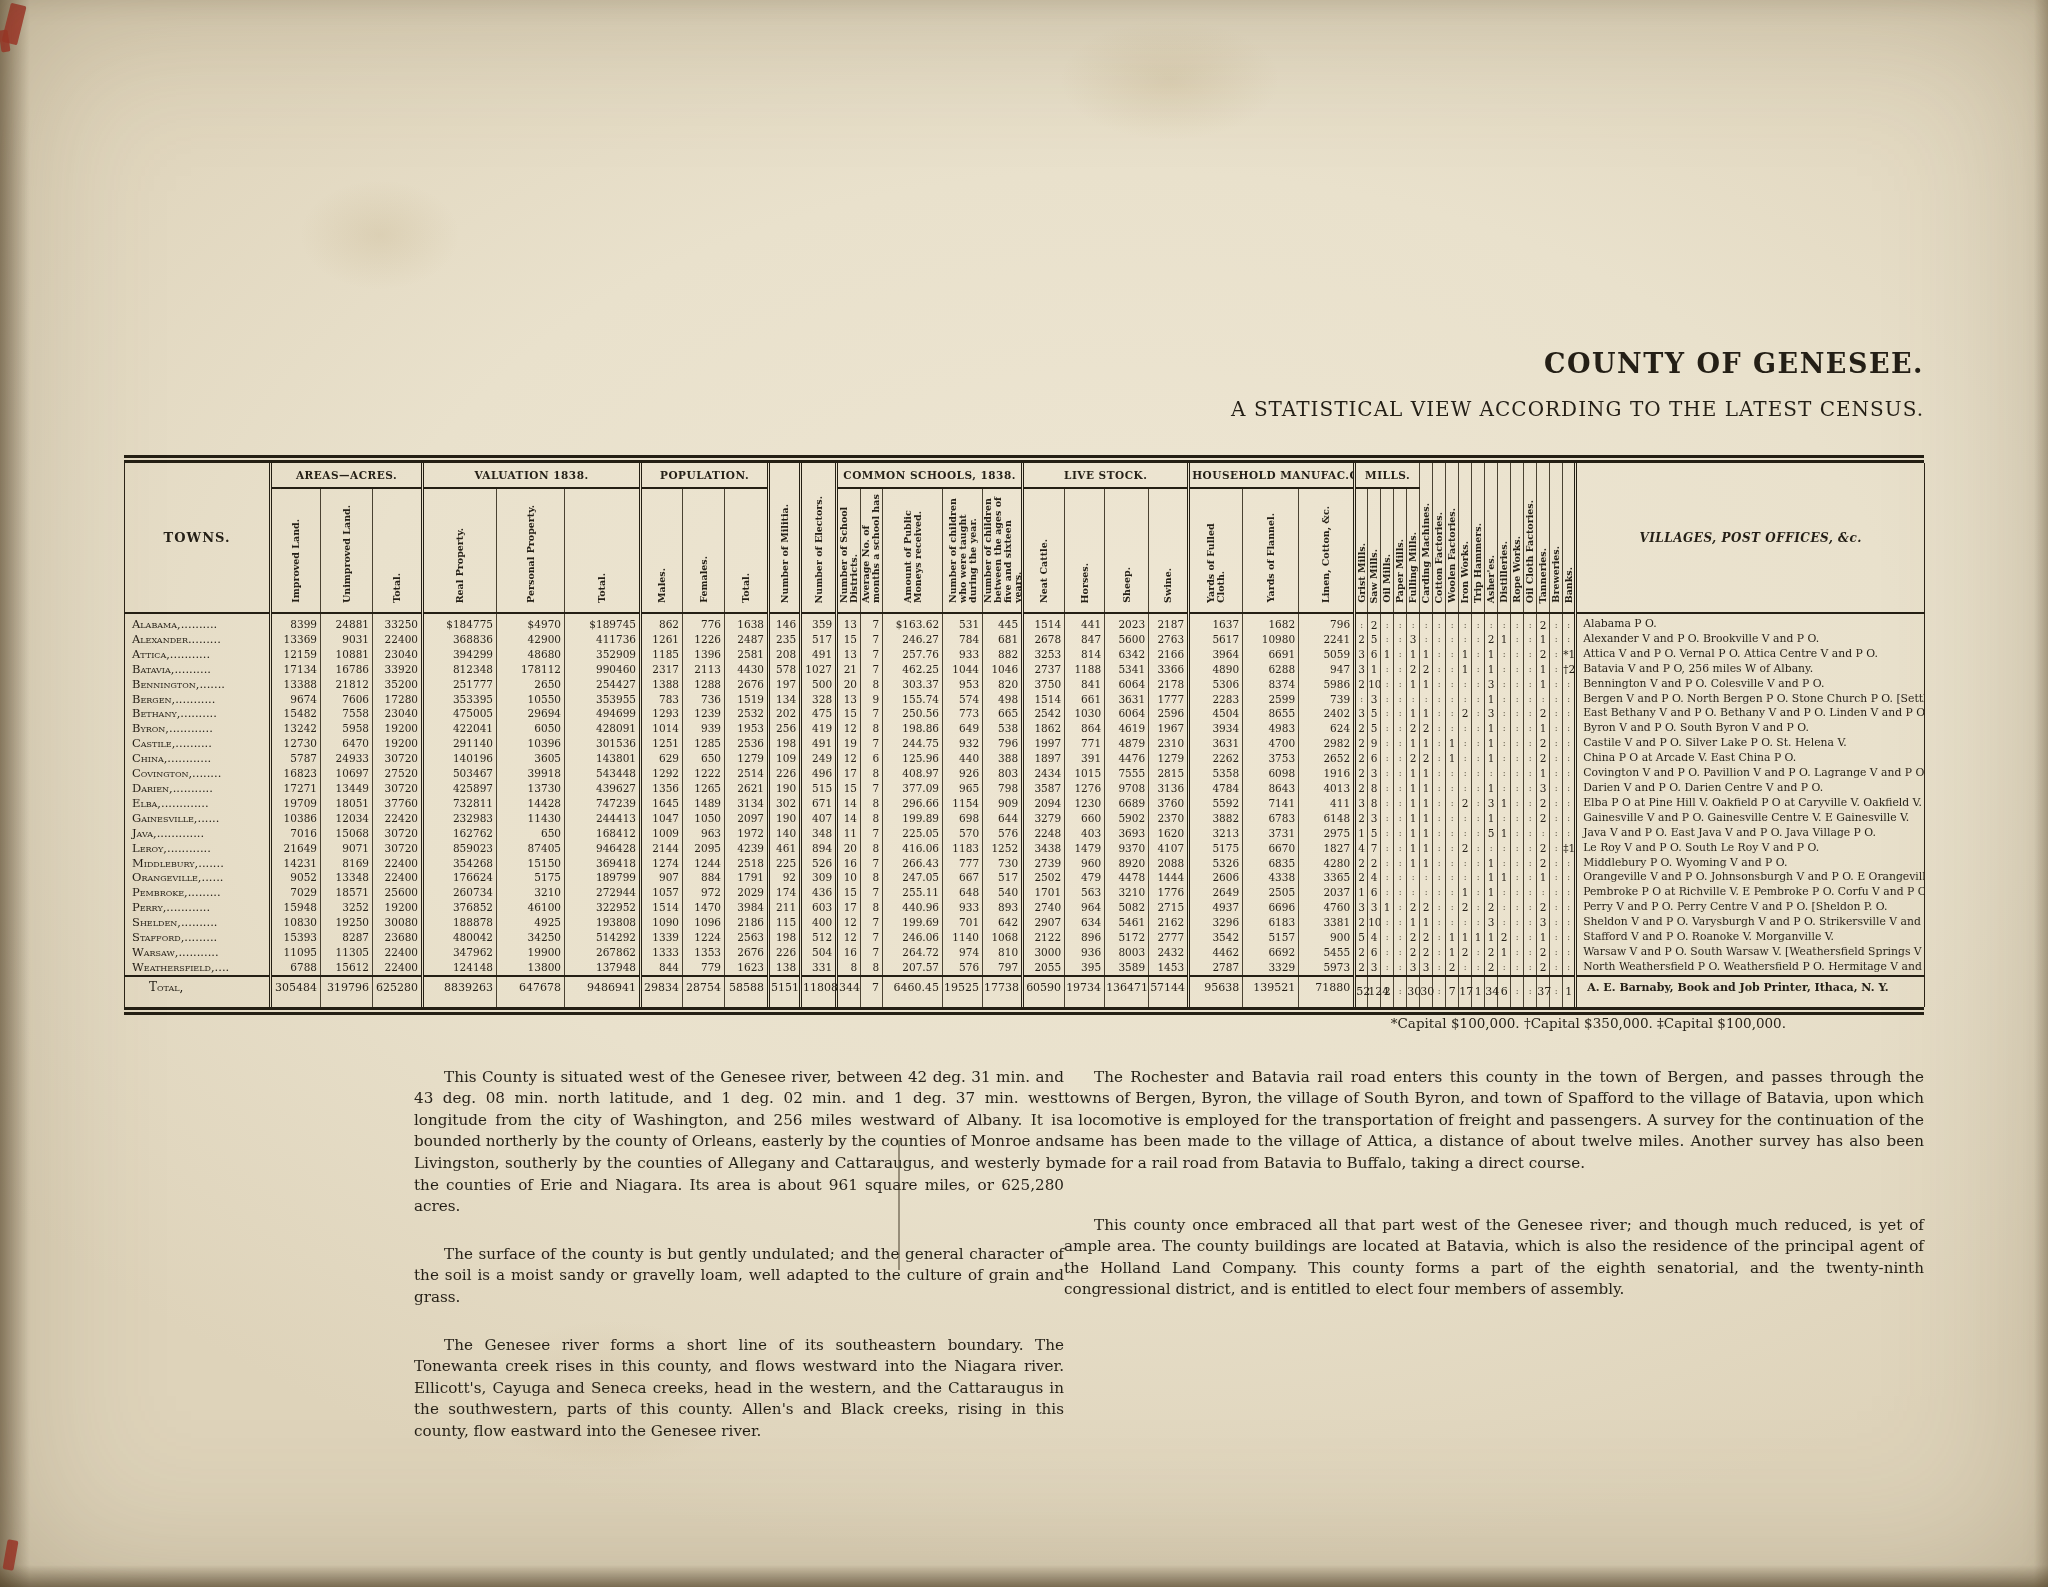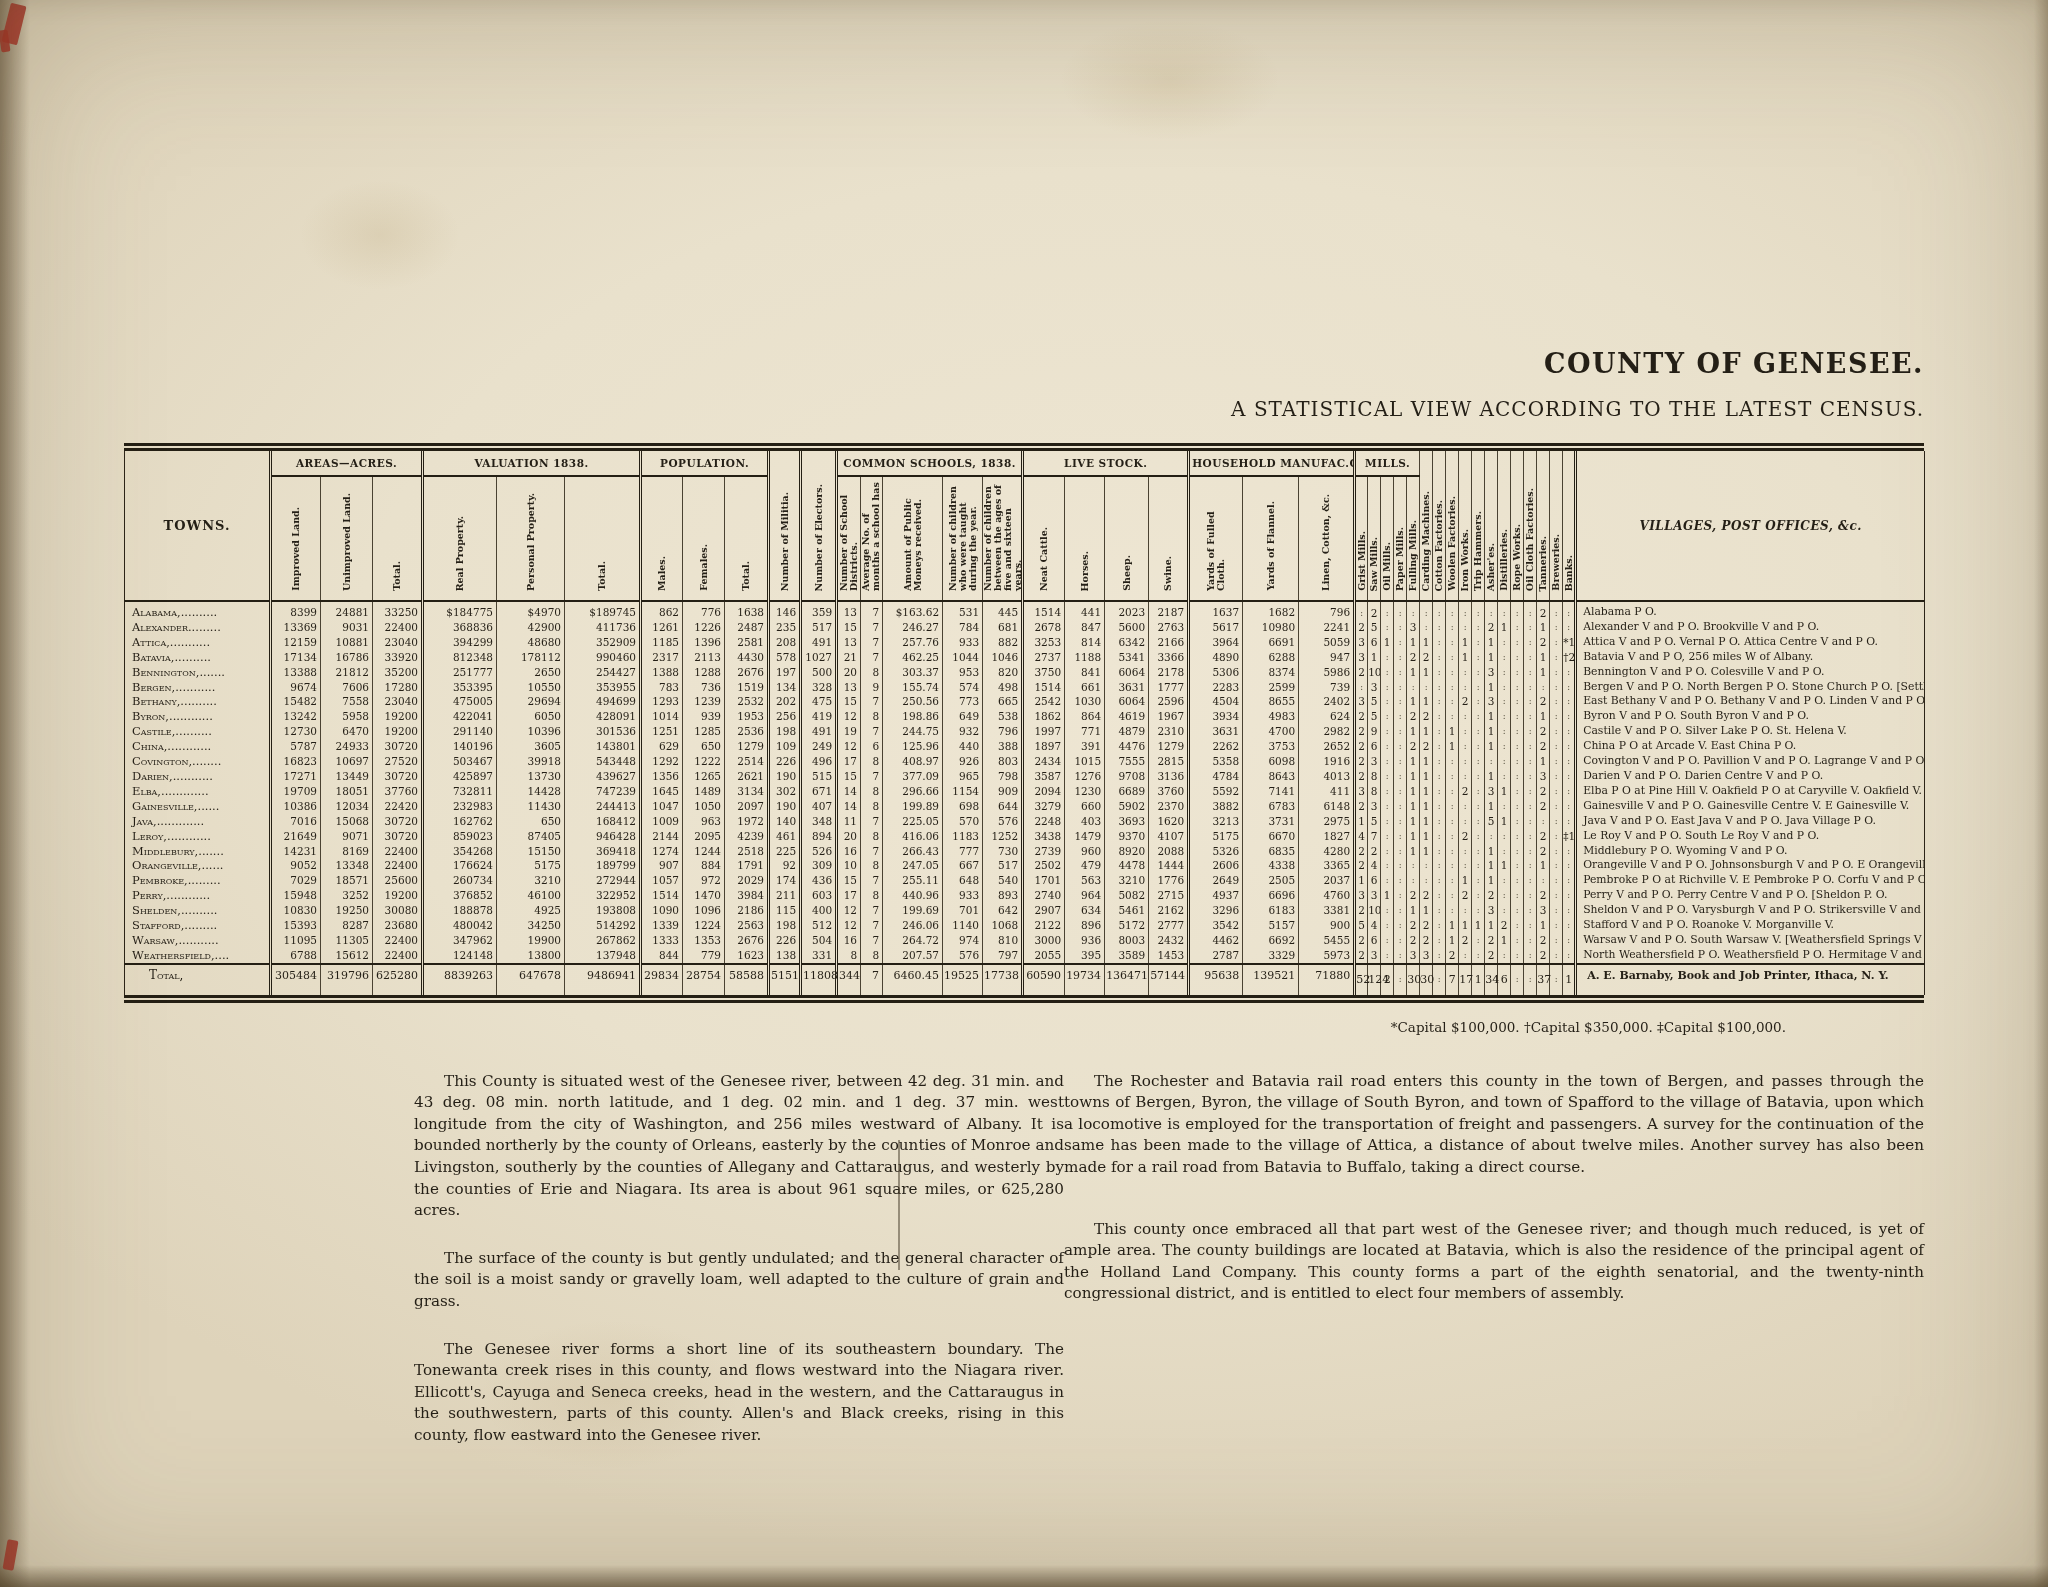--- a/index.html
+++ b/index.html
@@ -22,21 +22,21 @@
   .stain.s3{left:480px;top:1320px;width:260px;height:150px;
     background:radial-gradient(closest-side, rgba(150,118,60,.10), rgba(150,118,60,0));}
   .scan-mark{position:absolute;background:#a93127;opacity:.85;border-radius:2px;}
   .scan-mark.m1{left:6px;top:4px;width:16px;height:40px;transform:rotate(14deg);}
   .scan-mark.m2{left:0px;top:30px;width:9px;height:22px;transform:rotate(-8deg);}
   .scan-mark.m3{left:5px;top:1540px;width:11px;height:30px;transform:rotate(10deg);}
 
   .content{position:absolute;left:124px;top:0;width:1800px;}
   .title-block{padding-top:348px;text-align:right;}
   .doc-title{font-size:27px;font-weight:700;letter-spacing:1.5px;margin:0 0 18px 0;}
-  .doc-subtitle{font-size:20px;font-weight:500;letter-spacing:1px;margin:0 0 22px 0;}
+  .doc-subtitle{font-size:20px;font-weight:500;letter-spacing:1px;margin:0 0 34px 0;}
 
   .table-wrap{border-top:8px double #241f14;border-bottom:8px double #241f14;}
   table.stats{border-collapse:collapse;table-layout:fixed;width:1800px;
     border-left:1px solid #2c2418;border-right:1px solid #2c2418;}
   th,td{border-left:1px solid #4a4232;font-weight:normal;}
   .gstart{border-left:3px double #241f14 !important;}
   thead th{vertical-align:middle;}
   th.ghead{font-size:10.5px;font-weight:700;letter-spacing:.5px;border-bottom:1px solid #2c2418;
     white-space:nowrap;overflow:hidden;height:22px;padding:1px 2px;}
   th.towns-head{font-size:13px;font-weight:700;letter-spacing:1px;border-left:none;}
@@ -50,21 +50,21 @@
   tbody td{font-size:10.5px;line-height:12.9px;white-space:nowrap;overflow:hidden;}
   td.num{text-align:right;padding-right:3px;}
   td.mill{text-align:center;padding:0;}
   td.dots{color:#4c4635;font-size:8.5px;letter-spacing:0;}
   td.town{font-variant:small-caps;padding-left:7px;font-size:11.5px;border-left:none;}
   td.villages{padding-left:6px;font-size:10.8px;margin-left:30px;}
   tfoot td{border-top:2px solid #241f14;font-size:11px;line-height:15px;padding-top:3px;padding-bottom:12px;}
   td.total-label{font-variant:small-caps;padding-left:24px;font-size:12px;border-left:none;}
   td.printer{font-weight:700;font-size:11px;padding-left:10px;white-space:nowrap;overflow:hidden;}
 
-  .footnote{margin-top:16px;text-align:right;padding-right:138px;font-size:13.5px;}
+  .footnote{text-align:right;padding-right:138px;font-size:13.5px;}
 
   .text-cols{margin-top:36px;display:flex;justify-content:flex-end;}
   .col-left{width:650px;}
   .col-right{width:860px;}
   .text-cols p{margin:0 0 26px 0;font-size:15.2px;line-height:1.42;text-align:justify;text-indent:30px;}
   .col-right p{margin-bottom:40px;}
   .col-divider{position:absolute;left:898px;top:1140px;height:130px;width:2px;
     background:rgba(70,60,42,.5);}
 </style>
 </head>

